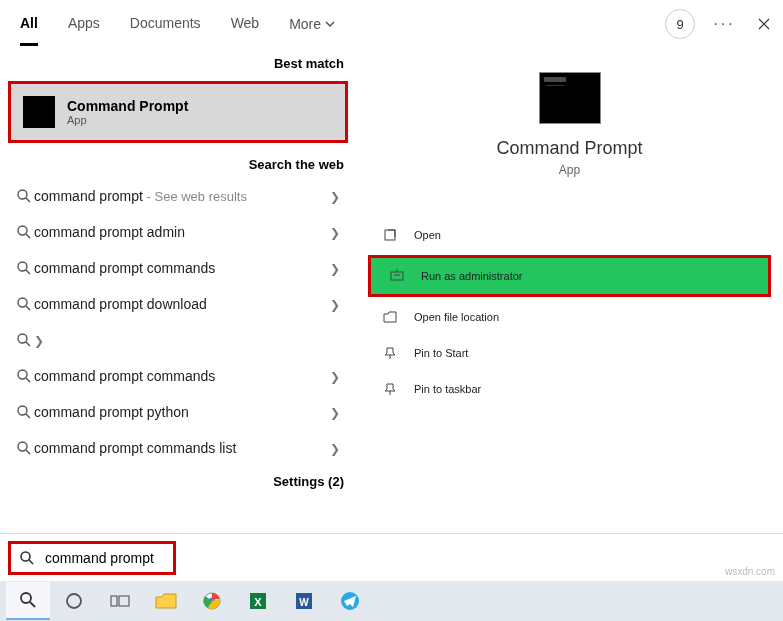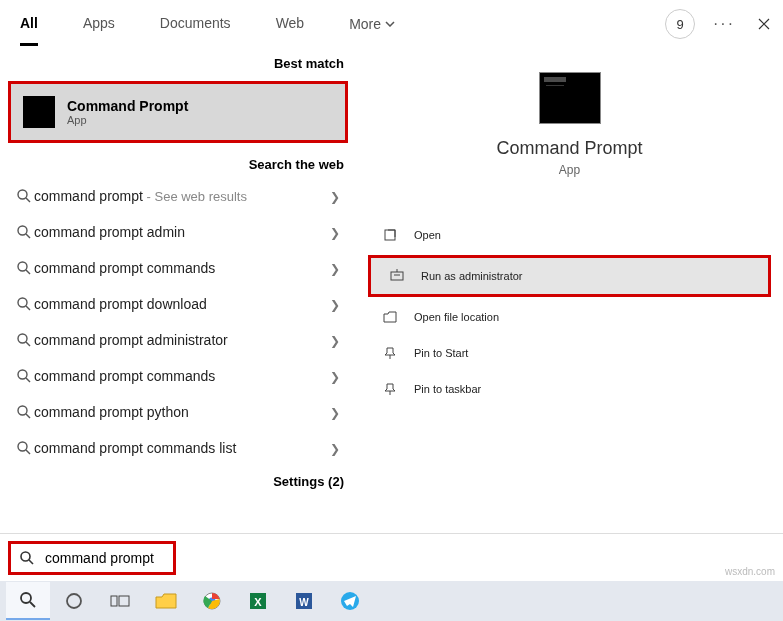--- a/index.html
+++ b/index.html
@@ -1,19 +1,19 @@
 <!DOCTYPE html>
 <html><head>
 <meta charset="utf-8">
 <style>
   * { box-sizing: border-box; margin: 0; padding: 0; font-family: "Segoe UI", sans-serif; }
   body { width: 783px; height: 621px; background: #fff; position: relative; overflow: hidden; }
 
   .topbar { display: flex; align-items: center; height: 48px; padding: 0 8px 0 20px; }
-  .tabs { display: flex; gap: 45px; text-align: center; }
+  .tabs { display: flex; gap: 30px; text-align: center; }
   .tab { font-size: 14px; color: #555; cursor: pointer; padding: 12px 0; }
   .tab.active { color: #000; font-weight: 600; border-bottom: 3px solid #000; }
   .tab.more { display: flex; align-items: center; gap: 4px; }
   .spacer { flex: 1; }
   .toprt { display: flex; align-items: center; gap: 18px; }
   .badge { width: 30px; height: 30px; border-radius: 50%; border: 1px solid #ccc; display: flex; align-items: center; justify-content: center; font-size: 13px; color: #333; }
   .ellipsis { font-size: 16px; color: #555; letter-spacing: 2px; cursor: pointer; }
   .close-x svg { stroke: #333; }
   .close-x { padding: 4px; cursor: pointer; }
 
@@ -35,21 +35,21 @@
   .chev { color:#777; font-size:12px; }
   .mag { width:16px; height:16px; }
 
   .preview-box { width:62px; height:52px; margin:24px auto 14px; background:#000; border:1px solid #888; position:relative; }
   .preview-box::after { content:""; position:absolute; top:4px; left:4px; width:22px; height:5px; background:#bbb; box-shadow:0 6px 0 -2px #888; opacity:.4; }
   .ptitle { text-align:center; font-size:18px; color:#333; margin-top:6px; }
   .psub { text-align:center; font-size:12px; color:#666; margin-top:4px; }
 
   .actions { margin-top:40px; }
   .arow { display:flex; align-items:center; gap:16px; padding:10px 18px; font-size:11px; color:#222; cursor:pointer; }
-  .arow.sel { background:#e5e5e5; border:3px solid #d00000; margin:2px 4px; }
+  .arow.sel { background:#22c55e; border:3px solid #d00000; margin:2px 4px; }
   .aicon { width:16px; height:16px; display:flex; align-items:center; justify-content:center; }
 
   .srchbar { position:absolute; bottom:40px; left:0; right:0; height:48px; border-top:1px solid #ddd; display:flex; align-items:center; padding:0 4px; background:#fff; }
   .srchbox { display:flex; align-items:center; gap:10px; border:3px solid #d00000; padding:6px 8px; margin-left:4px; }
   .srchinput { border:none; outline:none; font-size:14px; width:120px; }
 
   .taskbar { position:absolute; bottom:0; left:0; right:0; height:40px; background:#e4e8ef; display:flex; align-items:center; padding:0 6px; gap:2px; }
   .tbtn { width:44px; height:38px; display:flex; align-items:center; justify-content:center; cursor:pointer; }
   .tbtn.active { background:#f5f7fb; border-bottom:2px solid #76a9ea; }
 
@@ -142,21 +142,20 @@
       <span class="lbl"><span>command prompt </span><b>download</b></span>
       <span class="chev">❯</span>
     </div>
     <div class="srow">
       <span class="mag">
           <svg width="16" height="16">
             <circle cx="6.5" cy="6.5" r="4.5" fill="none" stroke="#555" stroke-width="1.4"></circle>
             <line x1="10" y1="10" x2="14" y2="14" stroke="#555" stroke-width="1.4"></line>
           </svg>
         </span>
-      <span class="lbl"><span>command prompt </span><b>administrator</b></span>
       <span class="chev">❯</span>
     </div>
     <div class="srow">
       <span class="mag">
           <svg width="16" height="16">
             <circle cx="6.5" cy="6.5" r="4.5" fill="none" stroke="#555" stroke-width="1.4"></circle>
             <line x1="10" y1="10" x2="14" y2="14" stroke="#555" stroke-width="1.4"></line>
           </svg>
         </span>
       <span class="lbl"><span>command prompt </span><b>commands</b></span>

